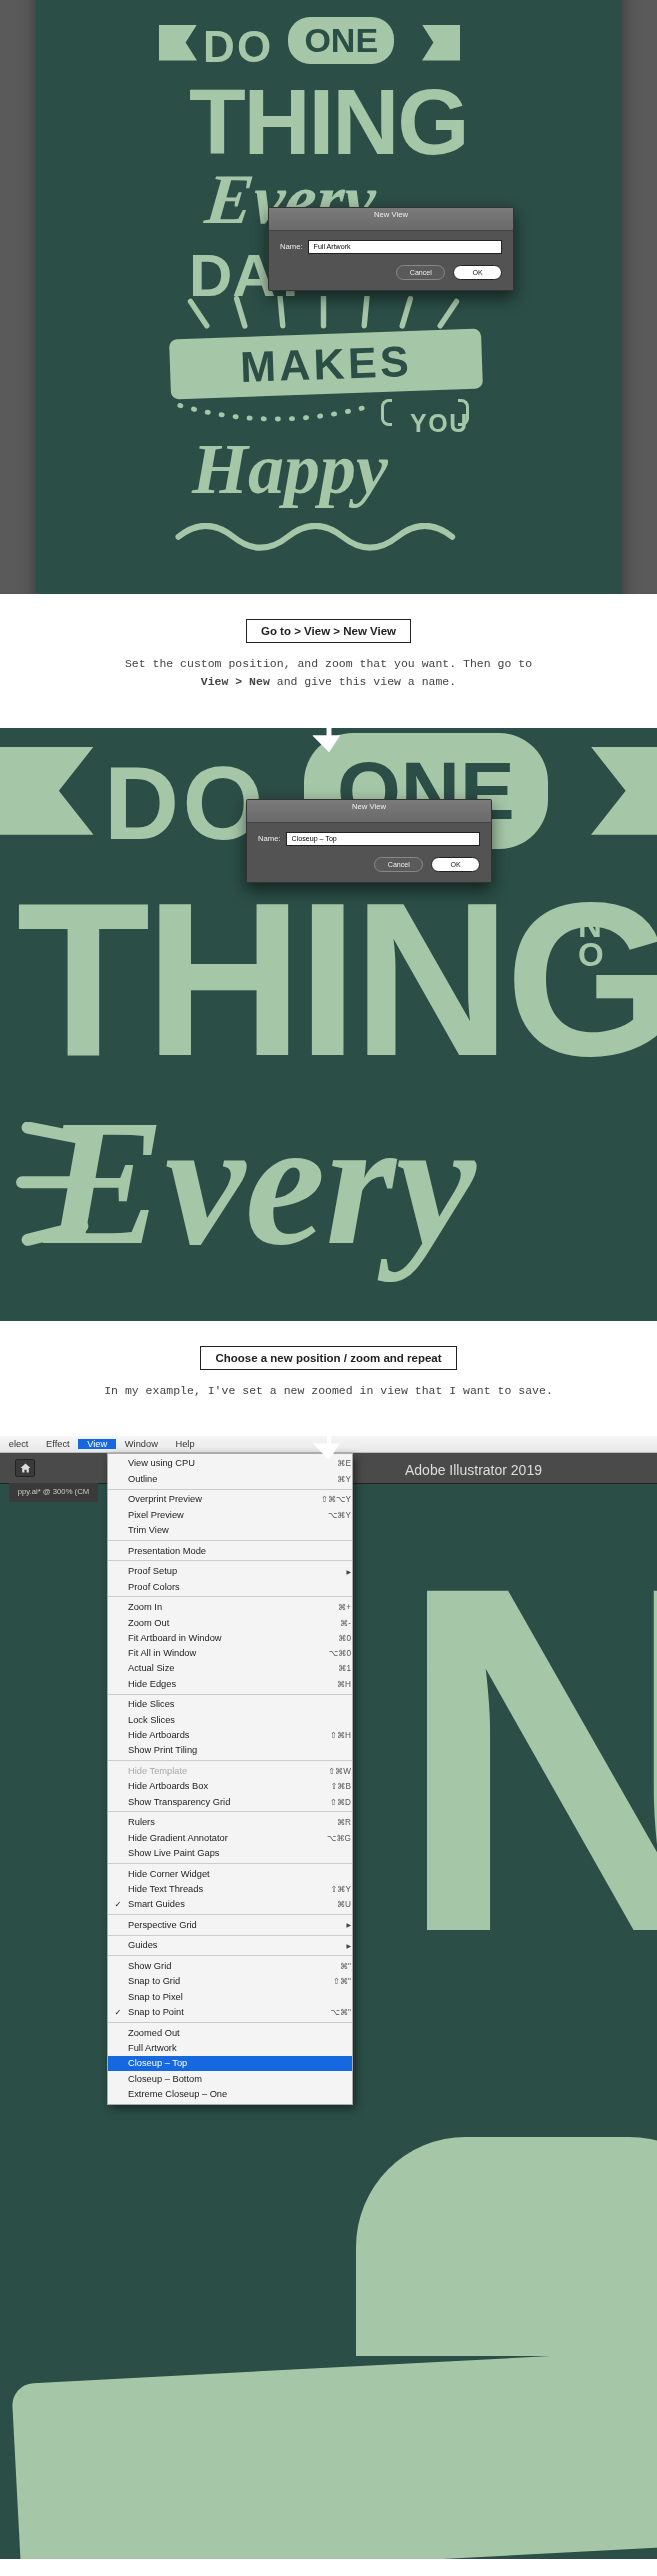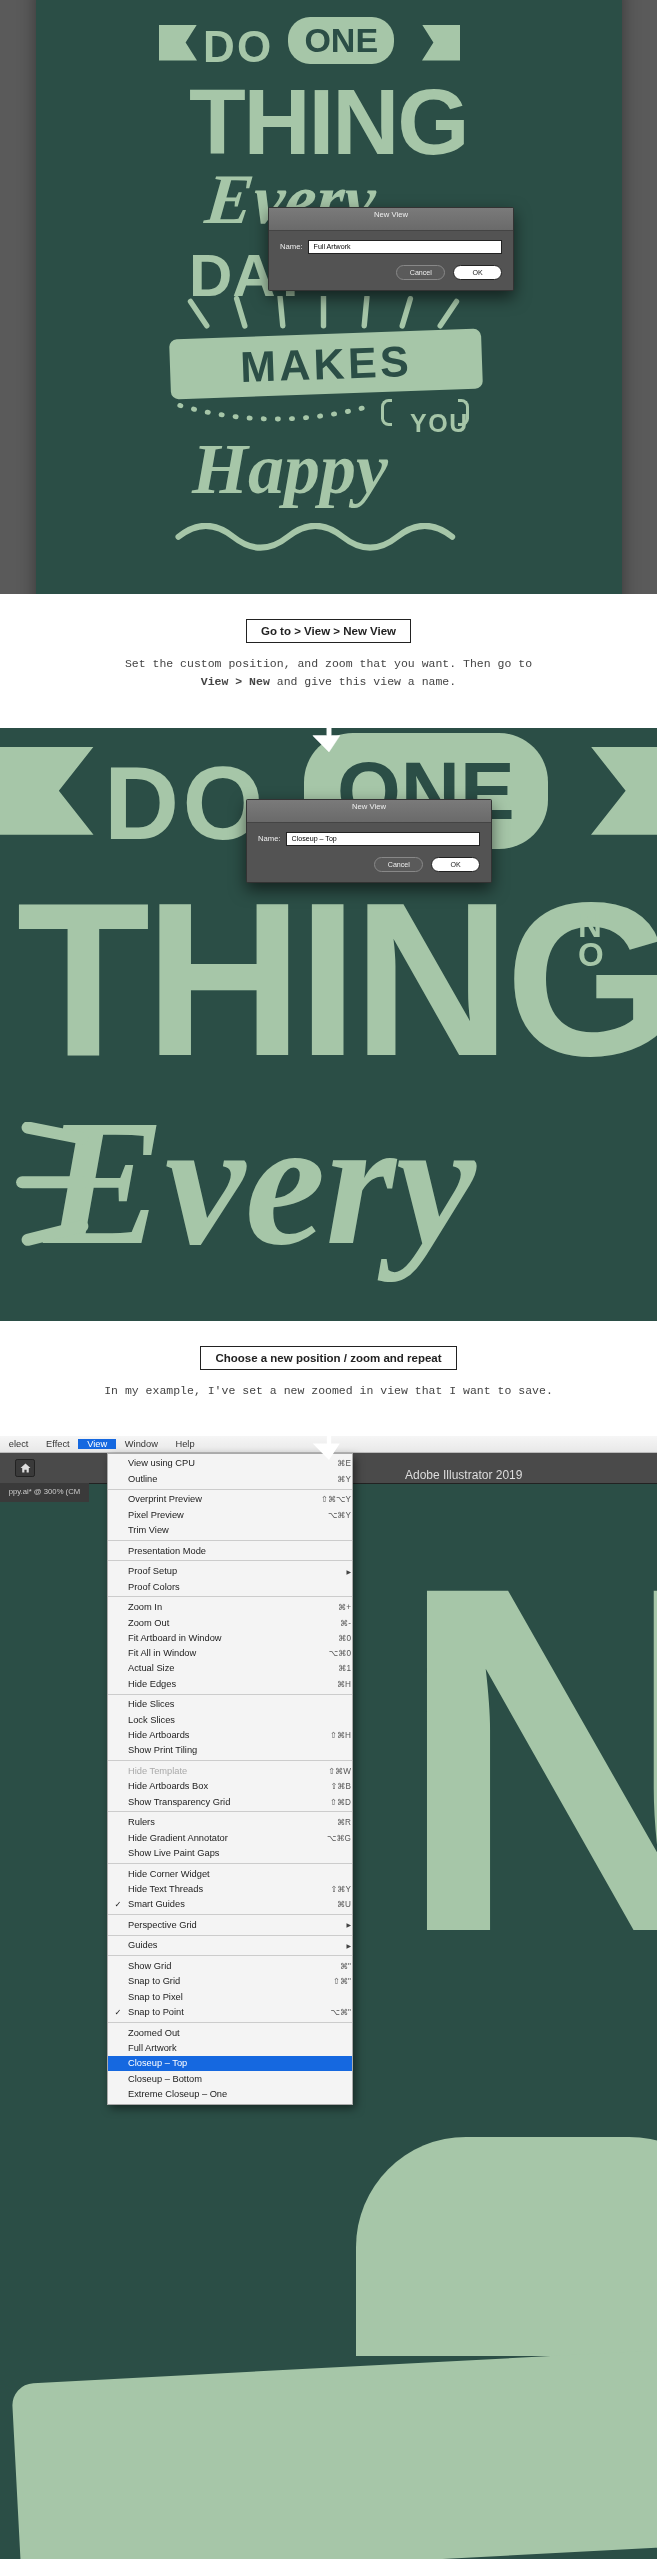--- a/index.html
+++ b/index.html
@@ -36,22 +36,22 @@
   
   .shot2 { height: 593px; background: #2b4e46; position: relative; overflow: hidden; }
 
   
   .shot3 { height: 1123px; background: #2b4e46; position: relative; overflow: hidden; }
   .macbar { position: absolute; top: 0; left: 0; right: 0; height: 16.4px; background: linear-gradient(#f6f6f6,#e8e8e8); border-bottom: 0.5px solid #bbb; display: flex; align-items: center; font-size: 9.3px; color: #333; }
   .macbar span { padding: 0 8.8px; cursor: default; }
   .macbar .active { background: #1568e0; color: #fff; }
   .appchrome { position: absolute; top: 16.4px; left: 0; right: 0; height: 31px; background: #4a4a4a; border-bottom: 0.5px solid #222; }
   .home-btn { position: absolute; left: 15.3px; top: 6.6px; width: 20px; height: 17.5px; background: #3a3a3a; border: 0.5px solid #222; border-radius: 2.2px; display:flex; align-items:center; justify-content:center; }
-  .app-title { color: #ddd; font-size: 12px; position: absolute; left: 405px; top: 32px; }
-  .doc-tab { position: absolute; left: 0; top: 47px; height: 18.6px; padding: 0 8.8px; background: #3a3a3a; color: #ccc; font-size: 7.7px; line-height: 18.6px; }
+  .app-title { color: #ddd; font-size: 14px; position: absolute; left: 405px; top: 26px; }
+  .doc-tab { position: absolute; left: 9px; top: 47px; height: 18.6px; padding: 0 8.8px; background: #3a3a3a; color: #ccc; font-size: 7.7px; line-height: 18.6px; }
 
   .dropdown { position: absolute; top: 16.4px; left: 107px; width: 246px; background: #f4f4f4; border: 0.5px solid #aaa; box-shadow: 3.3px 4.4px 8.8px rgba(0,0,0,0.5); font-size: 9.3px; color: #222; }
   .dropdown .group { border-bottom: 0.5px solid #ccc; padding: 2.2px 0; }
   .dropdown .group:last-child { border-bottom: none; }
   .dropdown .item { display: flex; align-items: center; height: 15.3px; padding: 0 1px 0 20px; position: relative; cursor: default; }
   .dropdown .item.disabled { color: #aaa; }
   .dropdown .item .sc { margin-left: auto; color: #555; font-size: 8.2px; }
   .dropdown .item .tri { margin-left: auto; font-size: 6px; color: #444; }
   .dropdown .item .tick { position: absolute; left: 6.6px; font-size: 8.2px; }
   .dropdown .item.highlight { background: #1568e0; color: #fff; }

